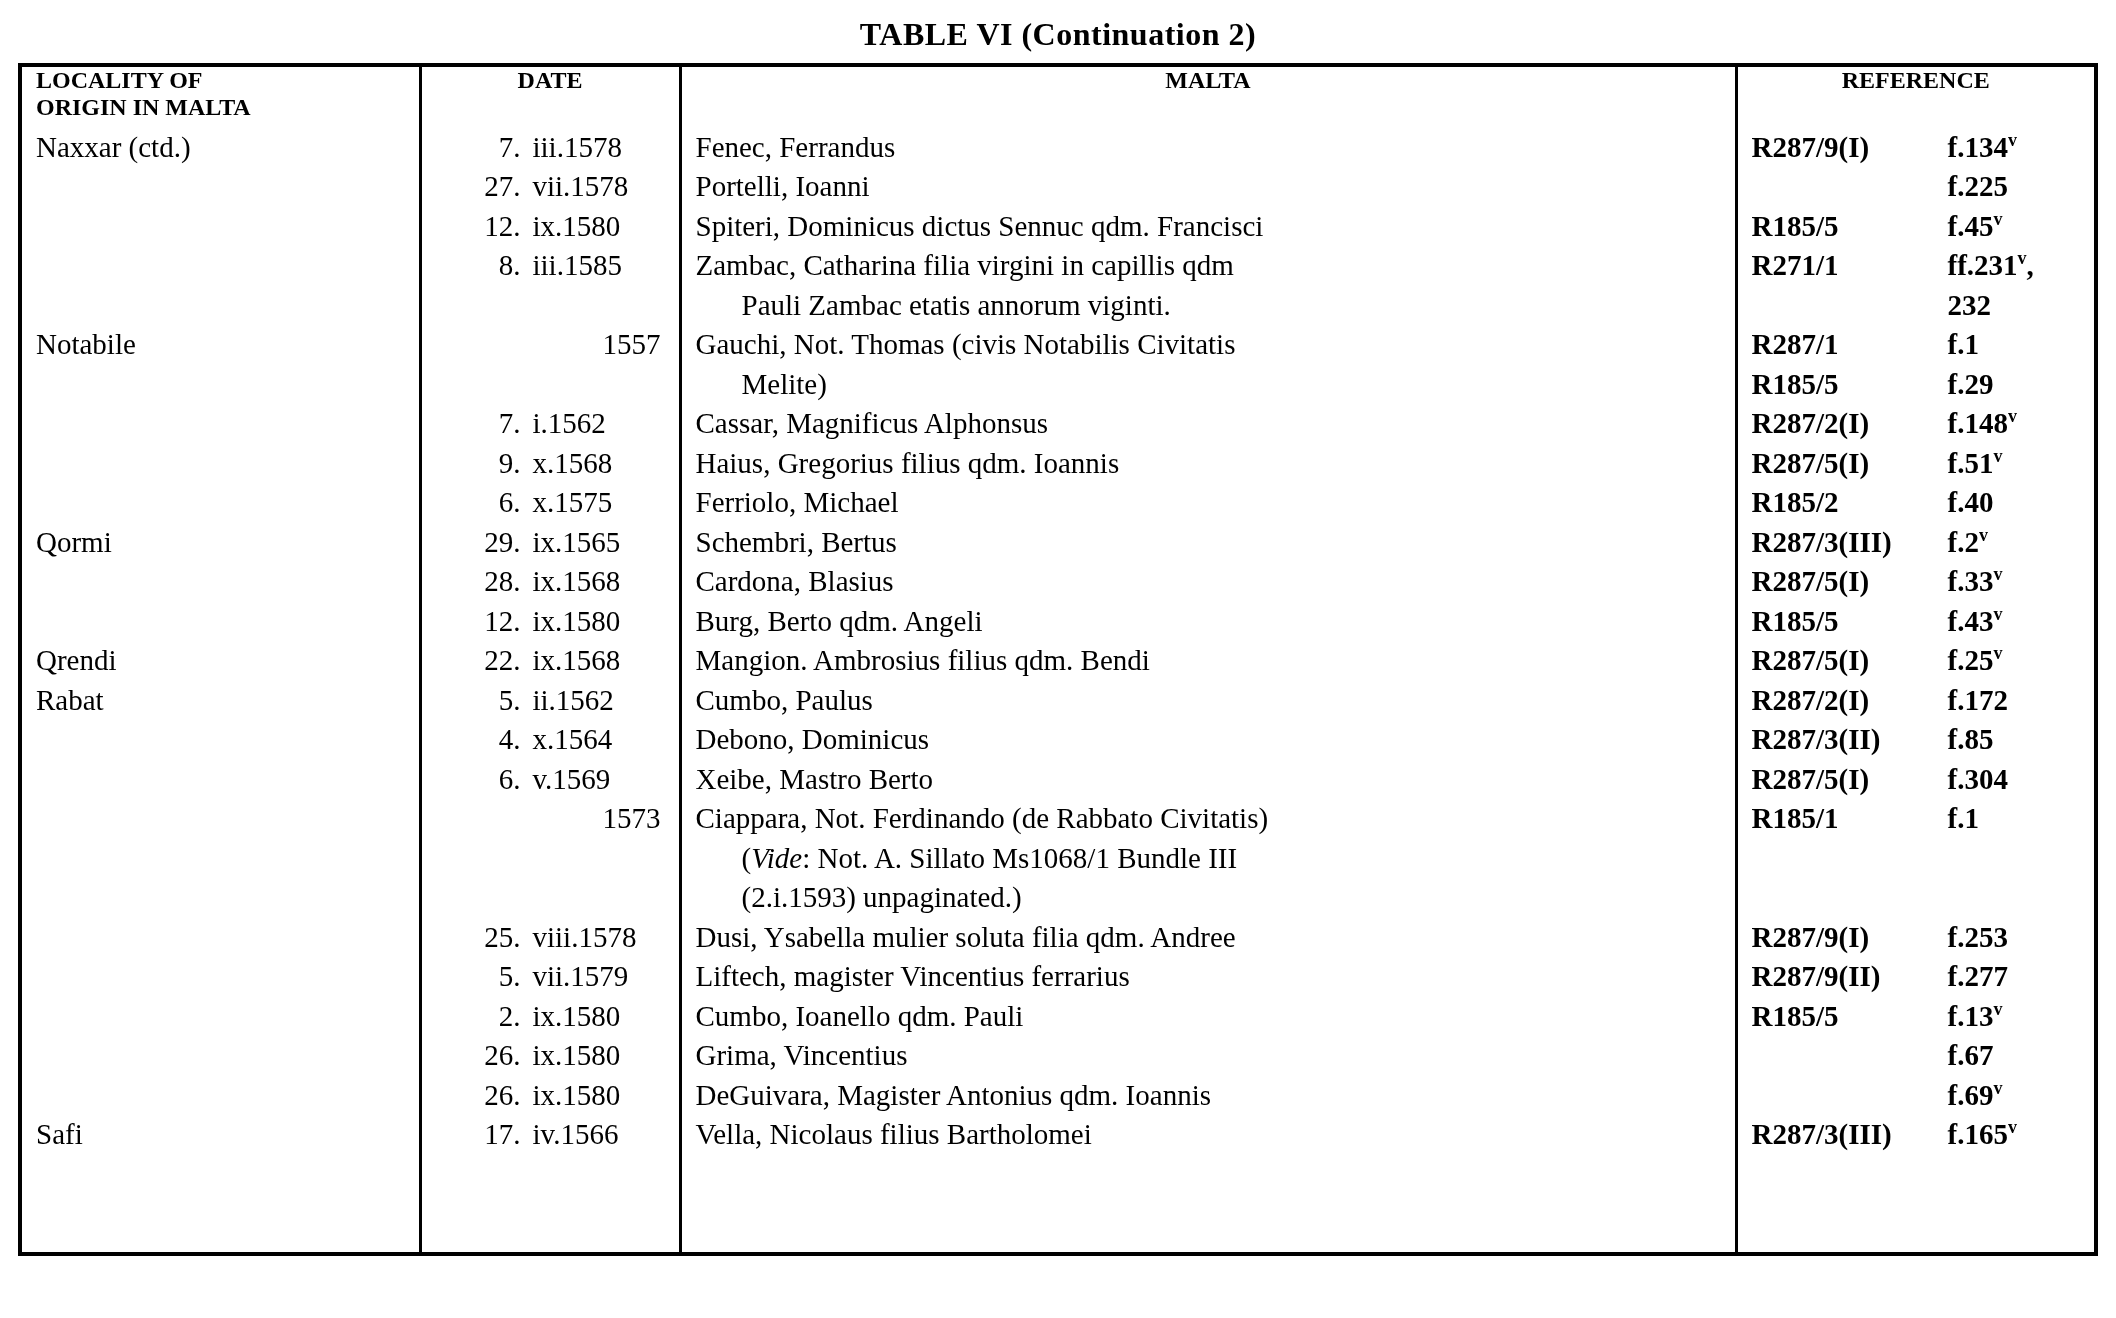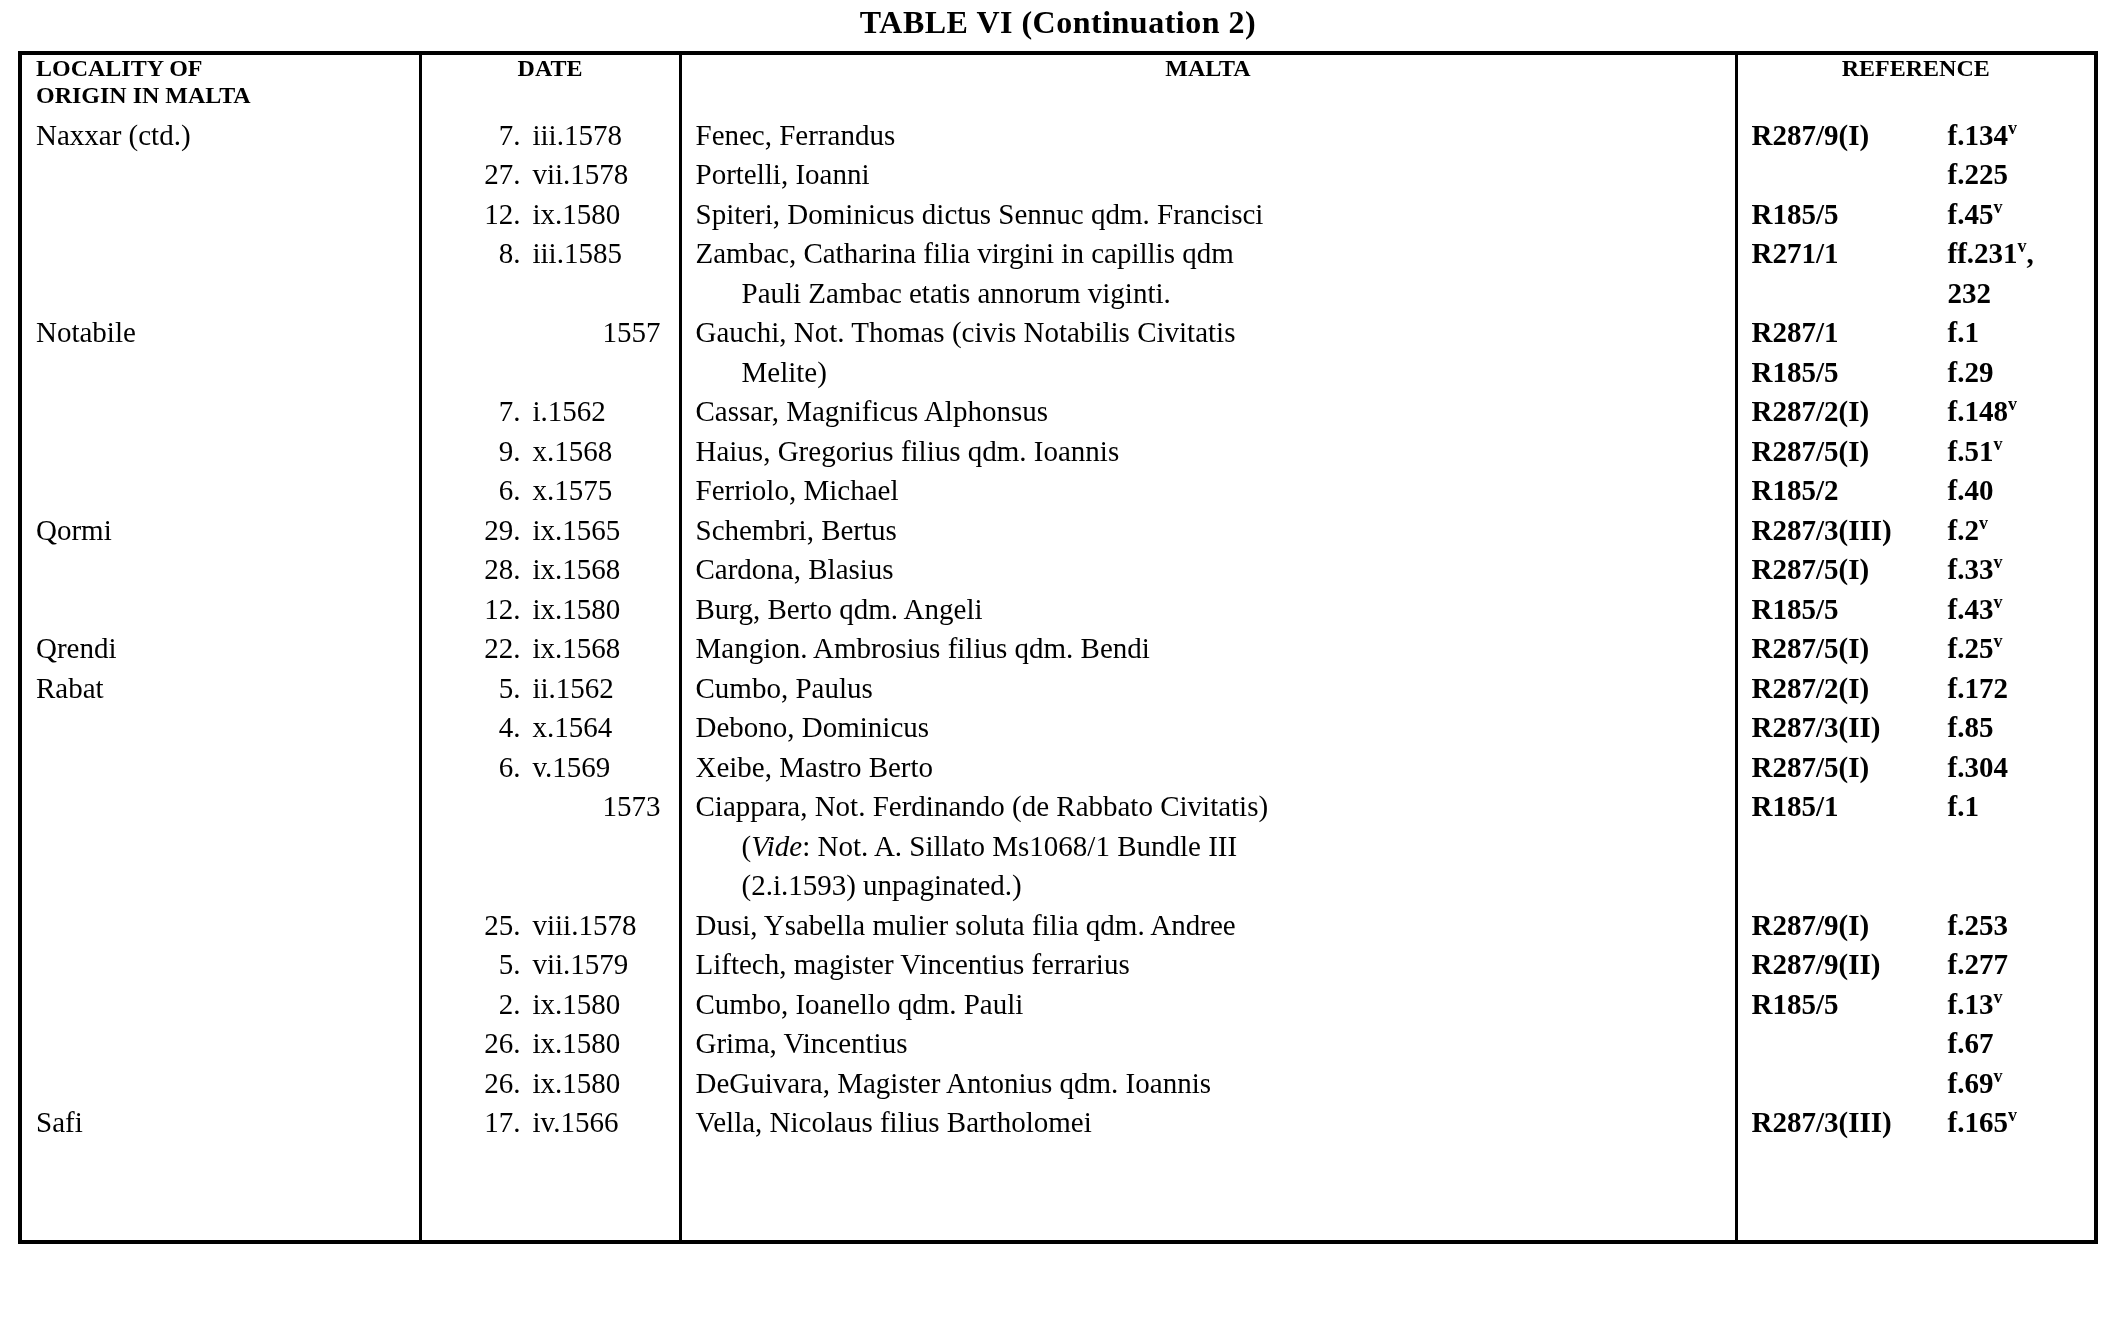--- a/index.html
+++ b/index.html
@@ -13,21 +13,21 @@
     font-family: "Liberation Serif", serif;
     color: #000000;
     position: relative;
     overflow: hidden;
   }
   .page {
     position: relative;
     width: 2116px;
     height: 984px;
     box-sizing: border-box;
-    padding: 0 18px;
+    padding: 12px 18px;
   }
   .table-title {
     text-align: center;
     font-family: "Liberation Serif", serif;
     font-weight: bold;
     font-size: 32px;
     letter-spacing: 0.5px;
     padding: 4px 0 10px 0;
   }
   table.vi {

